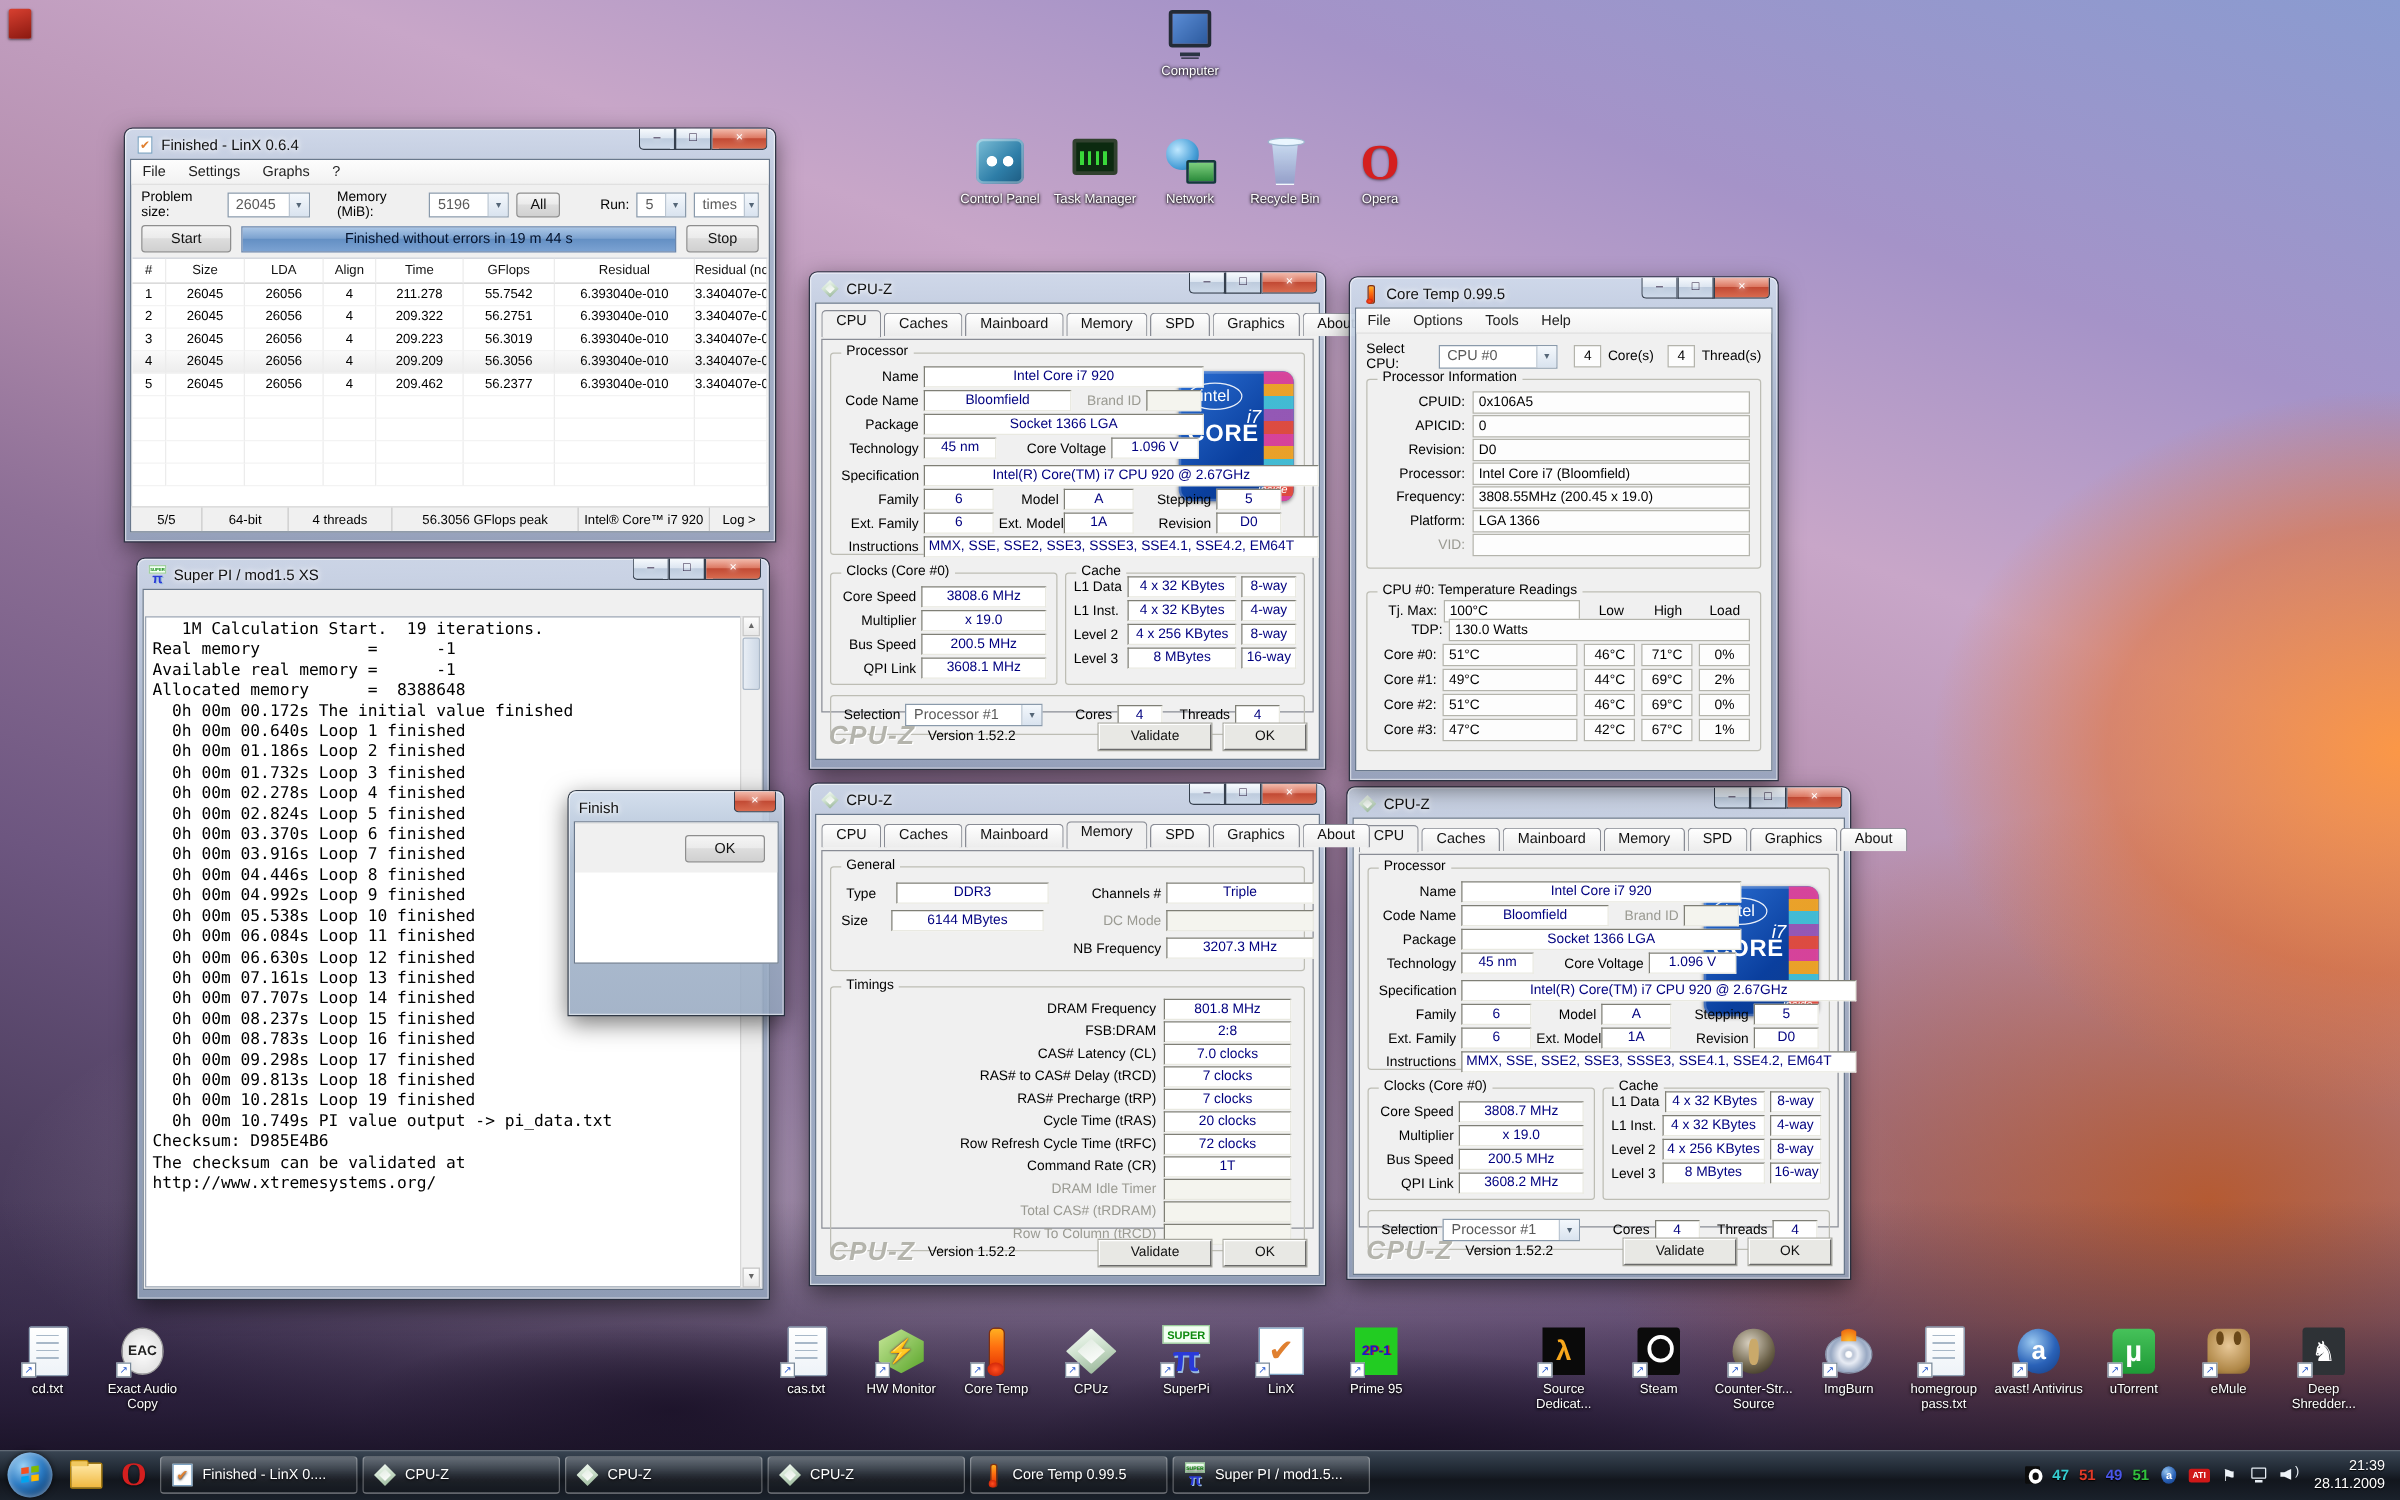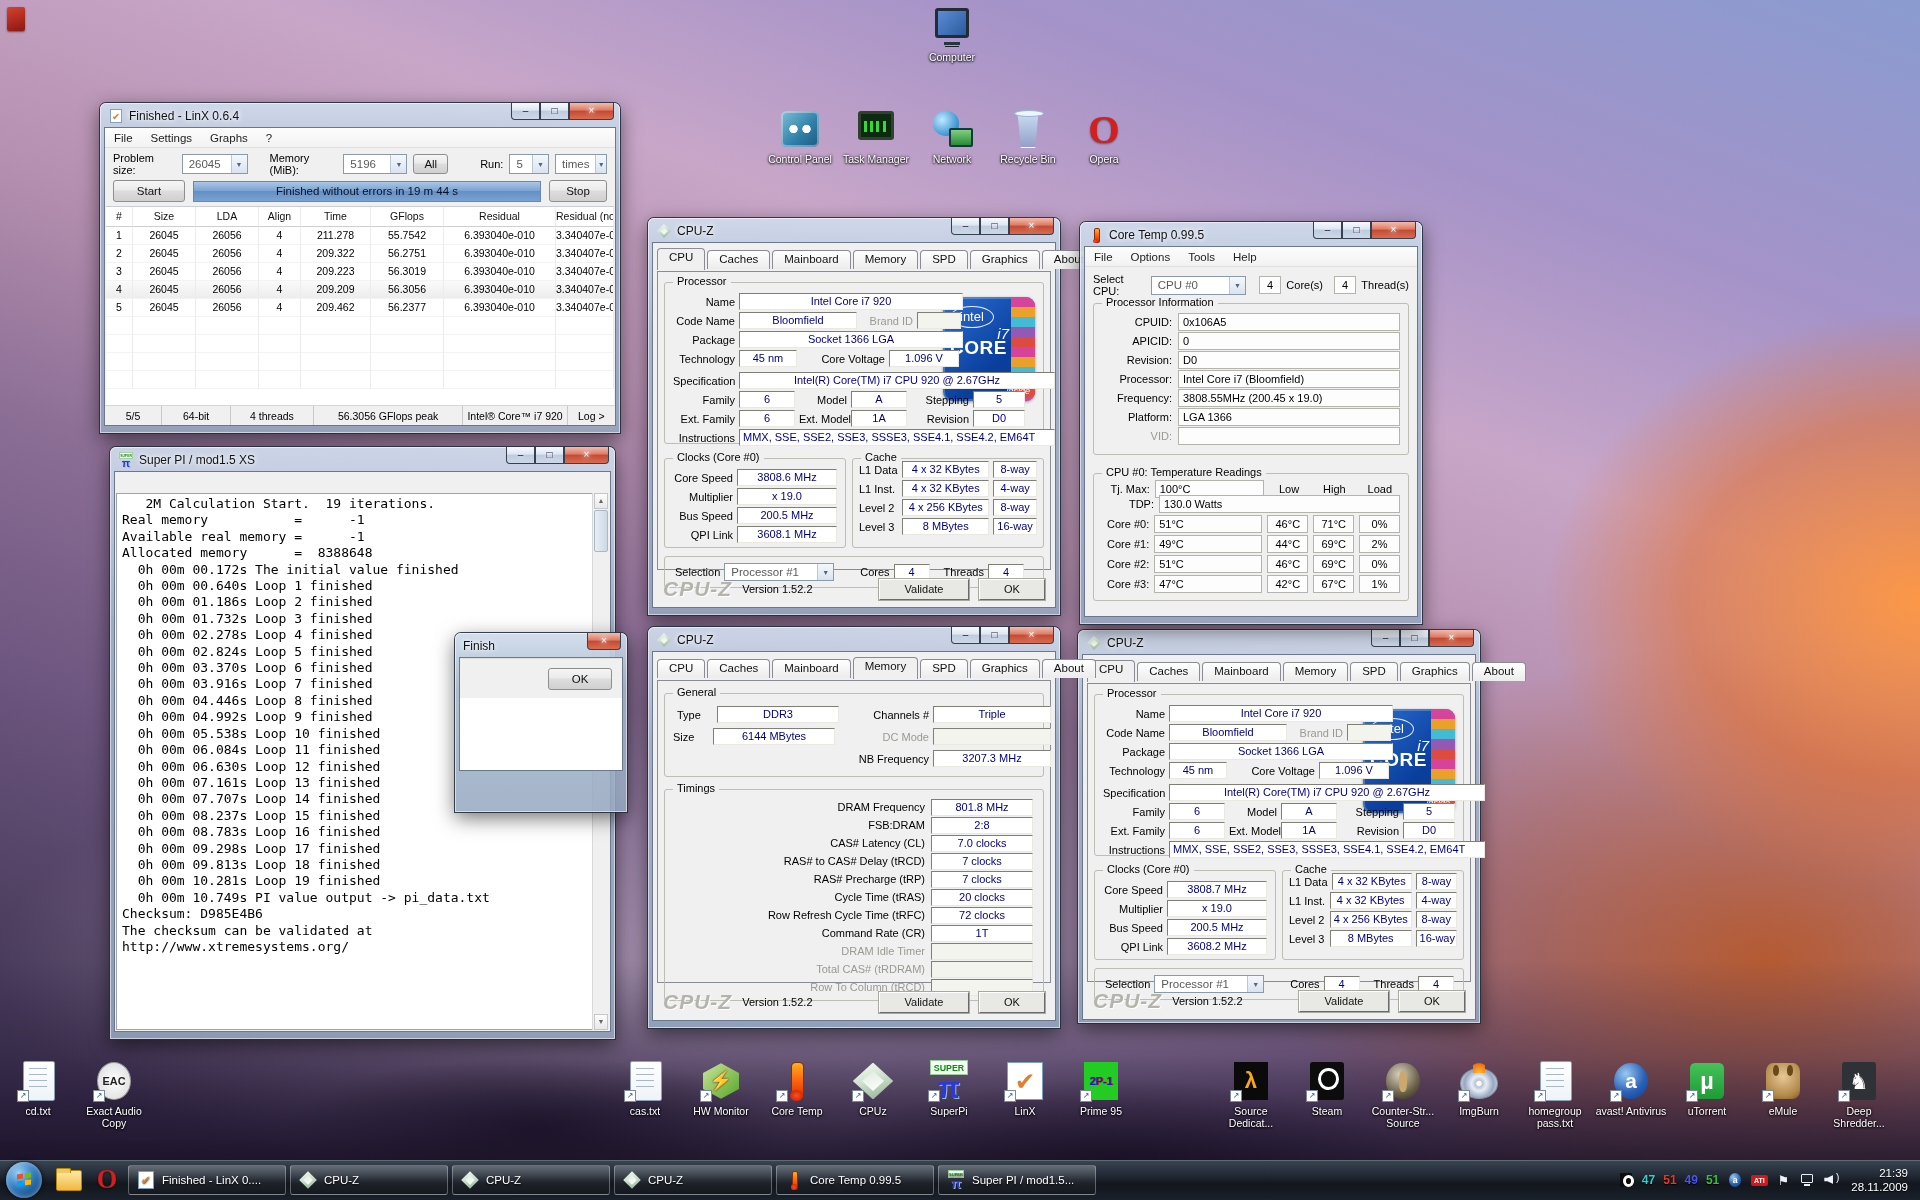--- a/index.html
+++ b/index.html
@@ -577,21 +577,21 @@
     <span class="ttl">Super PI / mod1.5 XS</span>
     <span class="wbtns">
       <span class="wb">–</span>
       <span class="wb">□</span>
       <span class="wb close">×</span>
     </span>
   </div>
   <div class="client">
     <div class="console">
 
-    <div class="cline">   2M Calculation Start.  19 iterations.</div>
+    <div class="cline">   1M Calculation Start.  19 iterations.</div>
         <div class="cline">Real memory           =      -1</div>
         <div class="cline">Available real memory =      -1</div>
         <div class="cline">Allocated memory      =  8388648</div>
         <div class="cline">  0h 00m 00.172s The initial value finished</div>
         <div class="cline">  0h 00m 00.640s Loop 1 finished</div>
         <div class="cline">  0h 00m 01.186s Loop 2 finished</div>
         <div class="cline">  0h 00m 01.732s Loop 3 finished</div>
         <div class="cline">  0h 00m 02.278s Loop 4 finished</div>
         <div class="cline">  0h 00m 02.824s Loop 5 finished</div>
         <div class="cline">  0h 00m 03.370s Loop 6 finished</div>

